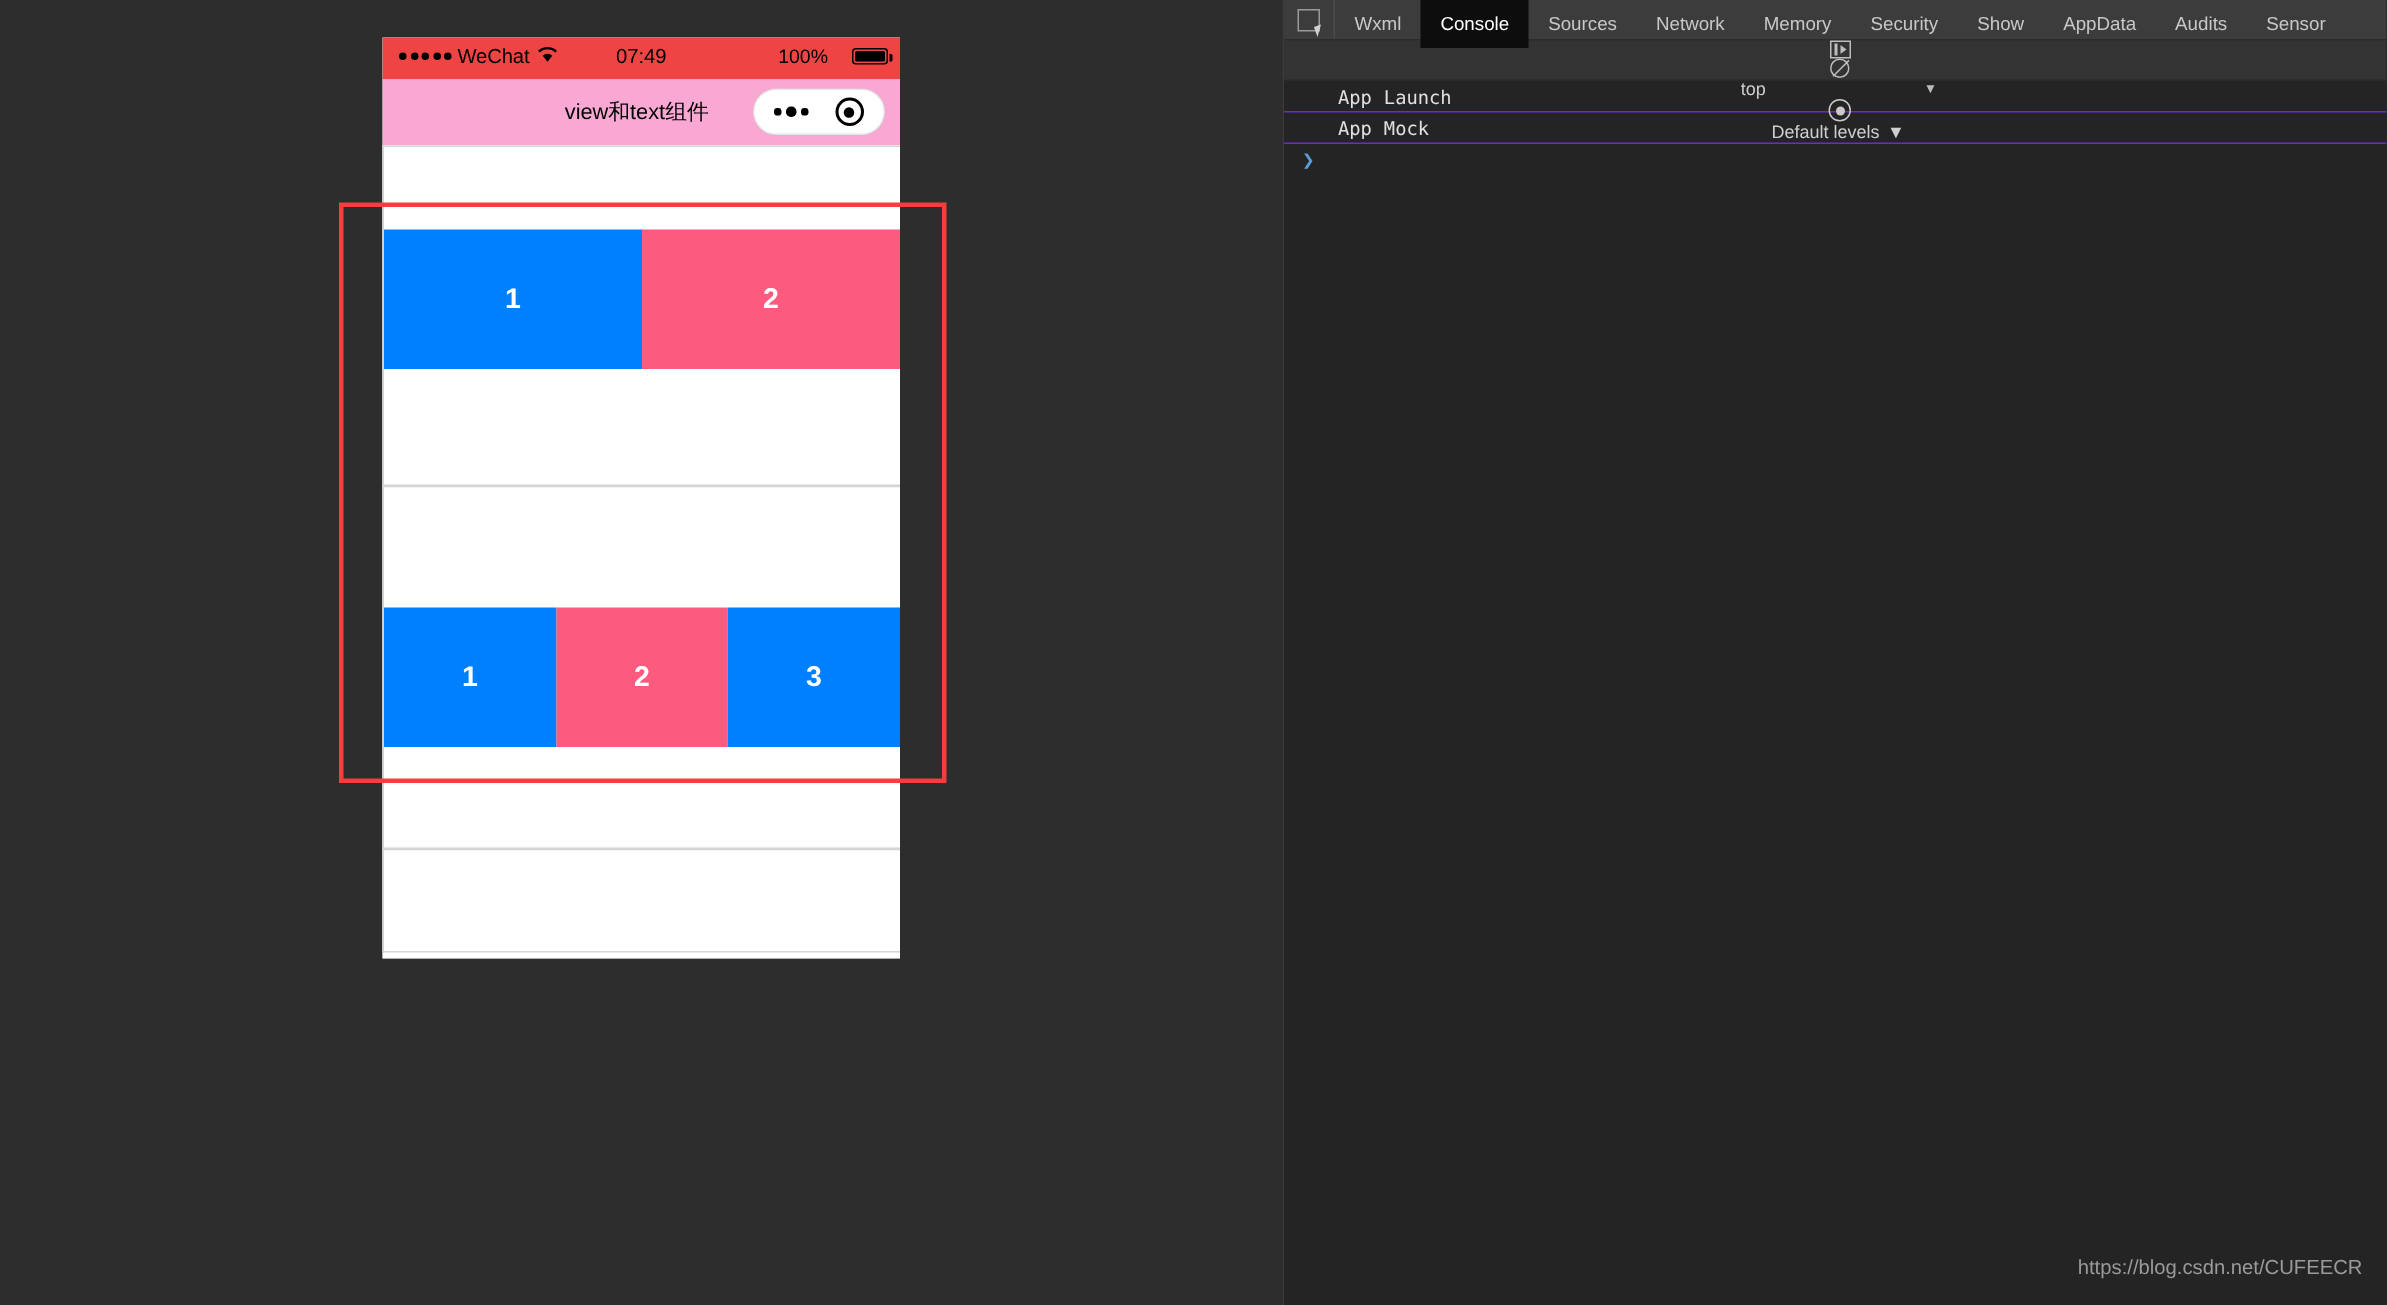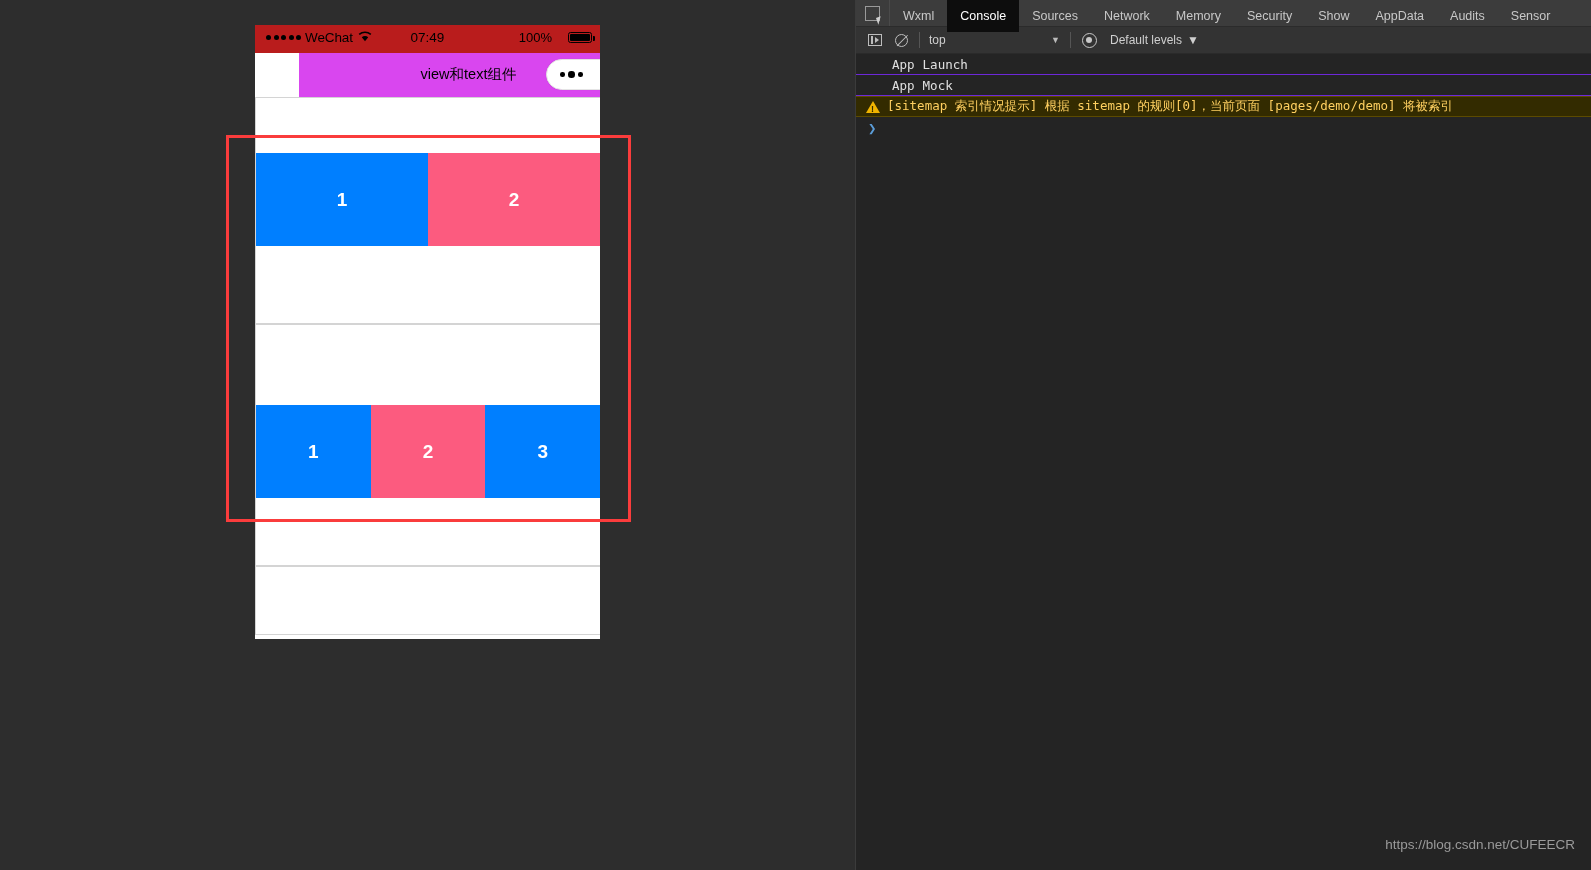--- a/index.html
+++ b/index.html
@@ -21,21 +21,21 @@
     position: absolute; left: 255px; top: 25px;
     width: 345px; height: 614px;
     background: #ffffff;
     overflow: hidden;
   }
   
   #status-bar {
     position: relative;
     height: 28px;
     width: 100%;
-    background: #b91c1c;
+    background: #ef4444;
   }
   .sb-left {
     position: absolute; left: 11px; top: 5px;
     display: flex; align-items: center; gap: 4px;
     font-size: 13px; color: #000;
   }
   .dots { display: flex; gap: 2.5px; align-items: center; }
   .dots i { width: 5px; height: 5px; border-radius: 50%; background: #000; display: block; }
   .carrier { font-size: 13.5px; letter-spacing: -0.1px; color:#000; }
   .wifi-ico { margin-left: 1px; display:inline-block; }
@@ -55,22 +55,21 @@
   }
   .batt::after {
     content:""; position:absolute; right:-3.5px; top:3px;
     width:2px; height:5px; background:#000; border-radius:0 1px 1px 0;
   }
   .batt i { position:absolute; left:1px; top:1px; bottom:1px; right:1px; background:#000; border-radius:1px; display:block;}
 
   
   #nav-bar {
     position: relative; height: 44px; width: 100%;
-    background: #d946ef;
-    margin-left: 44px;
+    background: #f9a8d4;
   }
   #nav-title {
     position: absolute; left: 0; right: 0; top: 12px;
     text-align: center; font-size: 14.5px; color: #000;
     padding-right: 6px;
   }
   #capsule {
     position: absolute; right: 10px; top: 6px;
     width: 88px; height: 31px;
     border: 1px solid #e4e4e4; border-radius: 16px;
@@ -158,20 +157,21 @@
     font-size: 12.5px; color: #c8c8c8; cursor: default;
     white-space: nowrap;
   }
   .dt-tab.active { background: #0d0d0d; color: #ffffff; }
 
   #dt-toolbar {
     height: 27px; background: #333333;
     display: flex; align-items: center; gap: 0px;
     border-bottom: 1px solid #2a2a2a;
     padding-left: 6px;
+    flex-direction: column;
   }
   .tb-btn {
     width: 26px; height: 22px; display:flex; align-items:center; justify-content:center;
   }
   .sidebar-ico {
     width: 14px; height: 12px; border: 1.3px solid #bdbdbd; position: relative;
   }
   .sidebar-ico::before {
     content:""; position:absolute; left:2px; top:1px; bottom:1px;
     width:2px; background:#bdbdbd;
@@ -377,24 +377,20 @@
       <div class="log-row">
         <span class="log-app">App</span>
         <span style="width:8px"></span>
         <span class="log-app">Launch</span>
       </div>
       <div class="log-row">
         <span class="log-app">App</span>
         <span style="width:8px"></span>
         <span class="log-app">Mock</span>
       </div>
-      <div class="log-row warn">
-        <span class="warn-ico"></span>
-        <span>[sitemap 索引情况提示] 根据 sitemap 的规则[0]，当前页面 [pages/demo/demo] 将被索引</span>
-      </div>
       <div class="log-row prompt">
         <span>❯</span>
       </div>
     </div>
 
     <div id="watermark">https://blog.csdn.net/CUFEECR</div>
   </div>
 
 </div>
 

